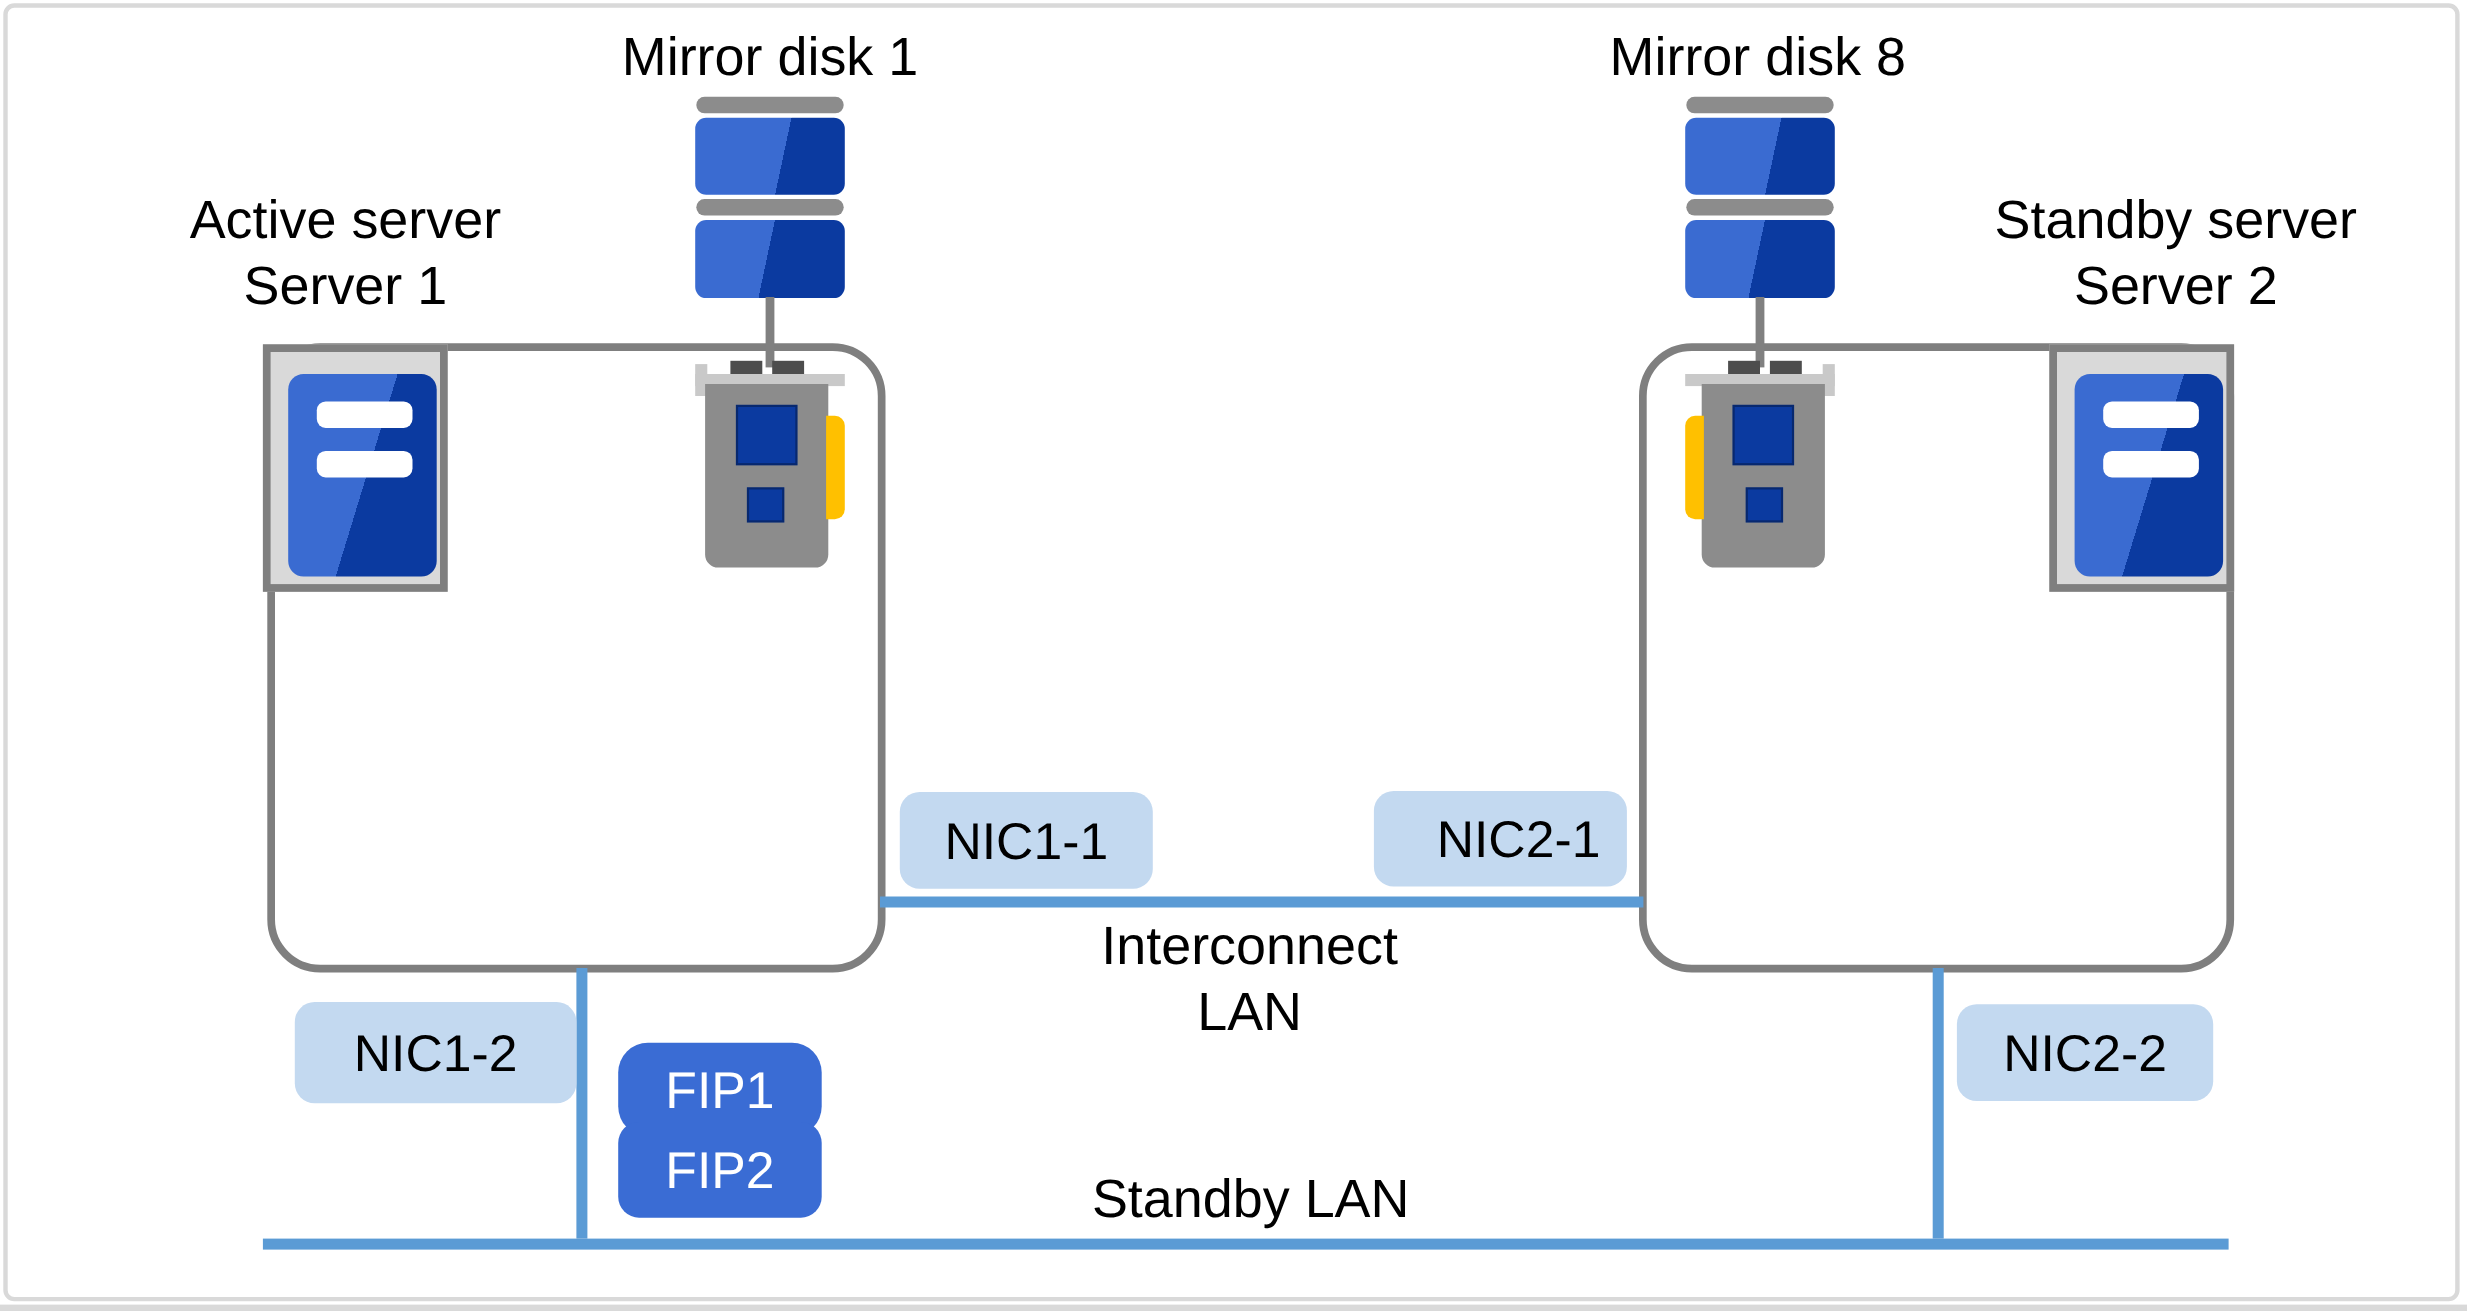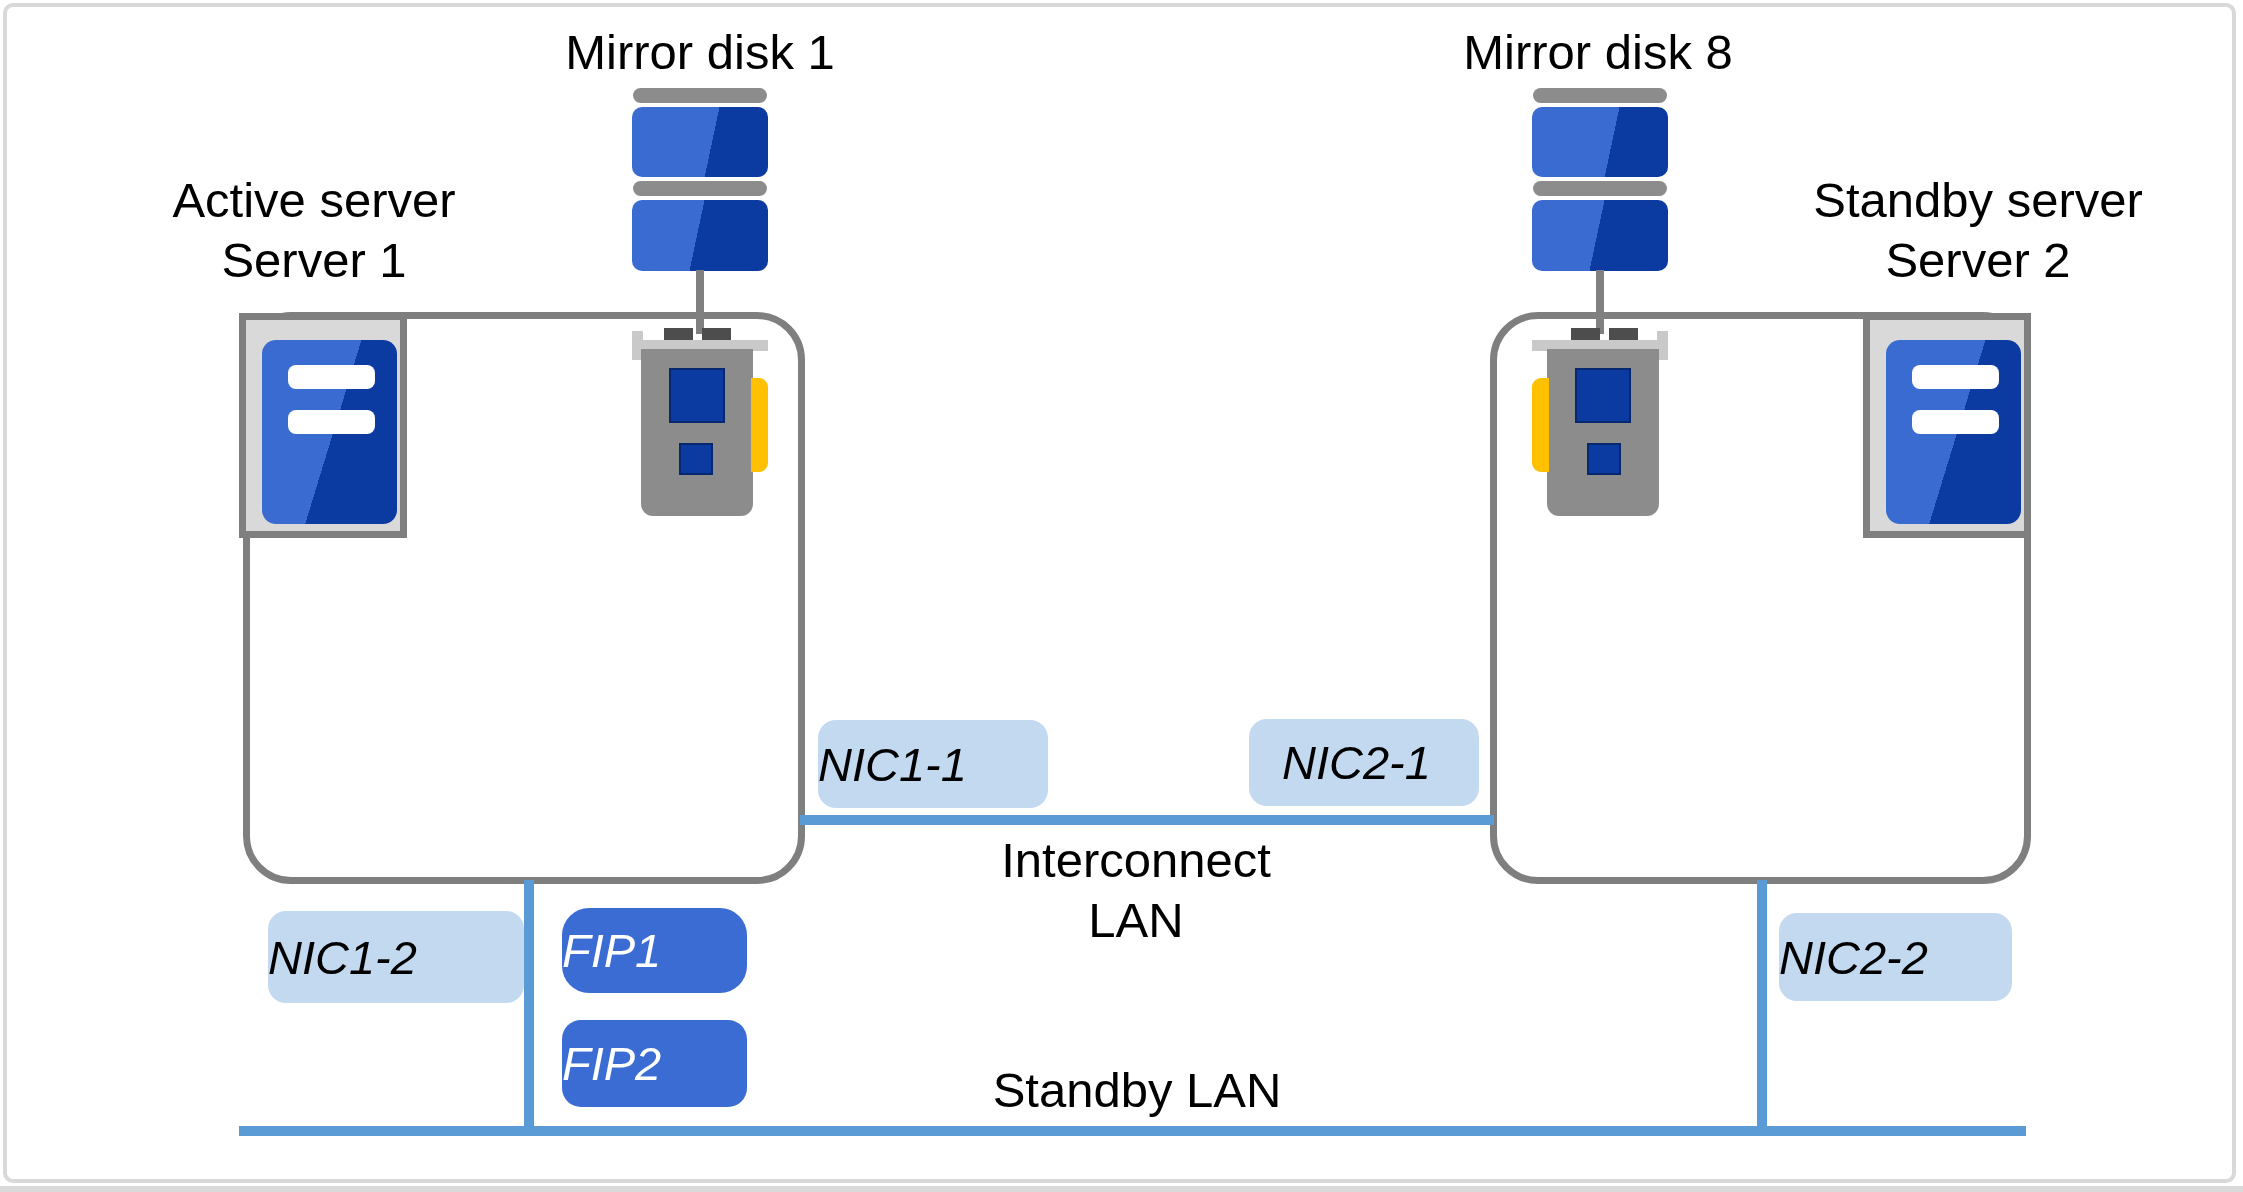--- a/index.html
+++ b/index.html
@@ -53,29 +53,29 @@
   .nic-yellow{width:17px;height:94px;top:378px;background:var(--c-connector_yellow,#ffc000);}
 
   
   .lan{background:var(--c-lan_line,#5b9bd5);}
   .interconnect-line{left:800px;top:815px;width:694px;height:10px;}
   .public-line{left:239px;top:1126px;width:1787px;height:10px;}
   .vline1{left:524px;top:880px;width:10px;height:246px;}
   .vline2{left:1757px;top:880px;width:10px;height:246px;}
 
   
-  .badge{display:flex;align-items:center;
-    border-radius:18px;font-size:47px;color:var(--c-label_text,#000);font-style:italic;}
+  .badge{display:flex;align-items:center;justify-content:center;
+    border-radius:18px;font-size:47px;color:var(--c-label_text,#000);}
   .badge.nic{background:var(--c-nic_badge_bg,#c3d9f0);}
   .badge.fip{background:var(--c-fip_badge_bg,#3a6cd4);color:var(--c-fip_badge_text,#fff);}
   .nic1-1{left:818px;top:720px;width:230px;height:88px;}
   .nic2-1{left:1249px;top:719px;width:230px;height:87px;padding-left:33px;}
   .nic1-2{left:268px;top:911px;width:256px;height:92px;}
   .nic2-2{left:1779px;top:913px;width:233px;height:88px;}
-  .fip1{left:562px;top:908px;width:185px;height:85px;border-radius:27px;}
+  .fip1{left:562px;top:948px;width:185px;height:85px;border-radius:27px;}
   .fip2{left:562px;top:1020px;width:185px;height:87px;border-radius:19px;}
 
   
   .lbl{font-size:49px;line-height:60px;color:var(--c-label_text,#000);text-align:center;width:500px;}
   .lbl-mirror1{left:450px;top:22px;}
   .lbl-mirror2{left:1348px;top:22px;}
   .lbl-active{left:64px;top:170px;}
   .lbl-standby{left:1728px;top:170px;}
   .lbl-interconnect{left:886px;top:830px;}
   .lbl-public{left:887px;top:1060px;}

